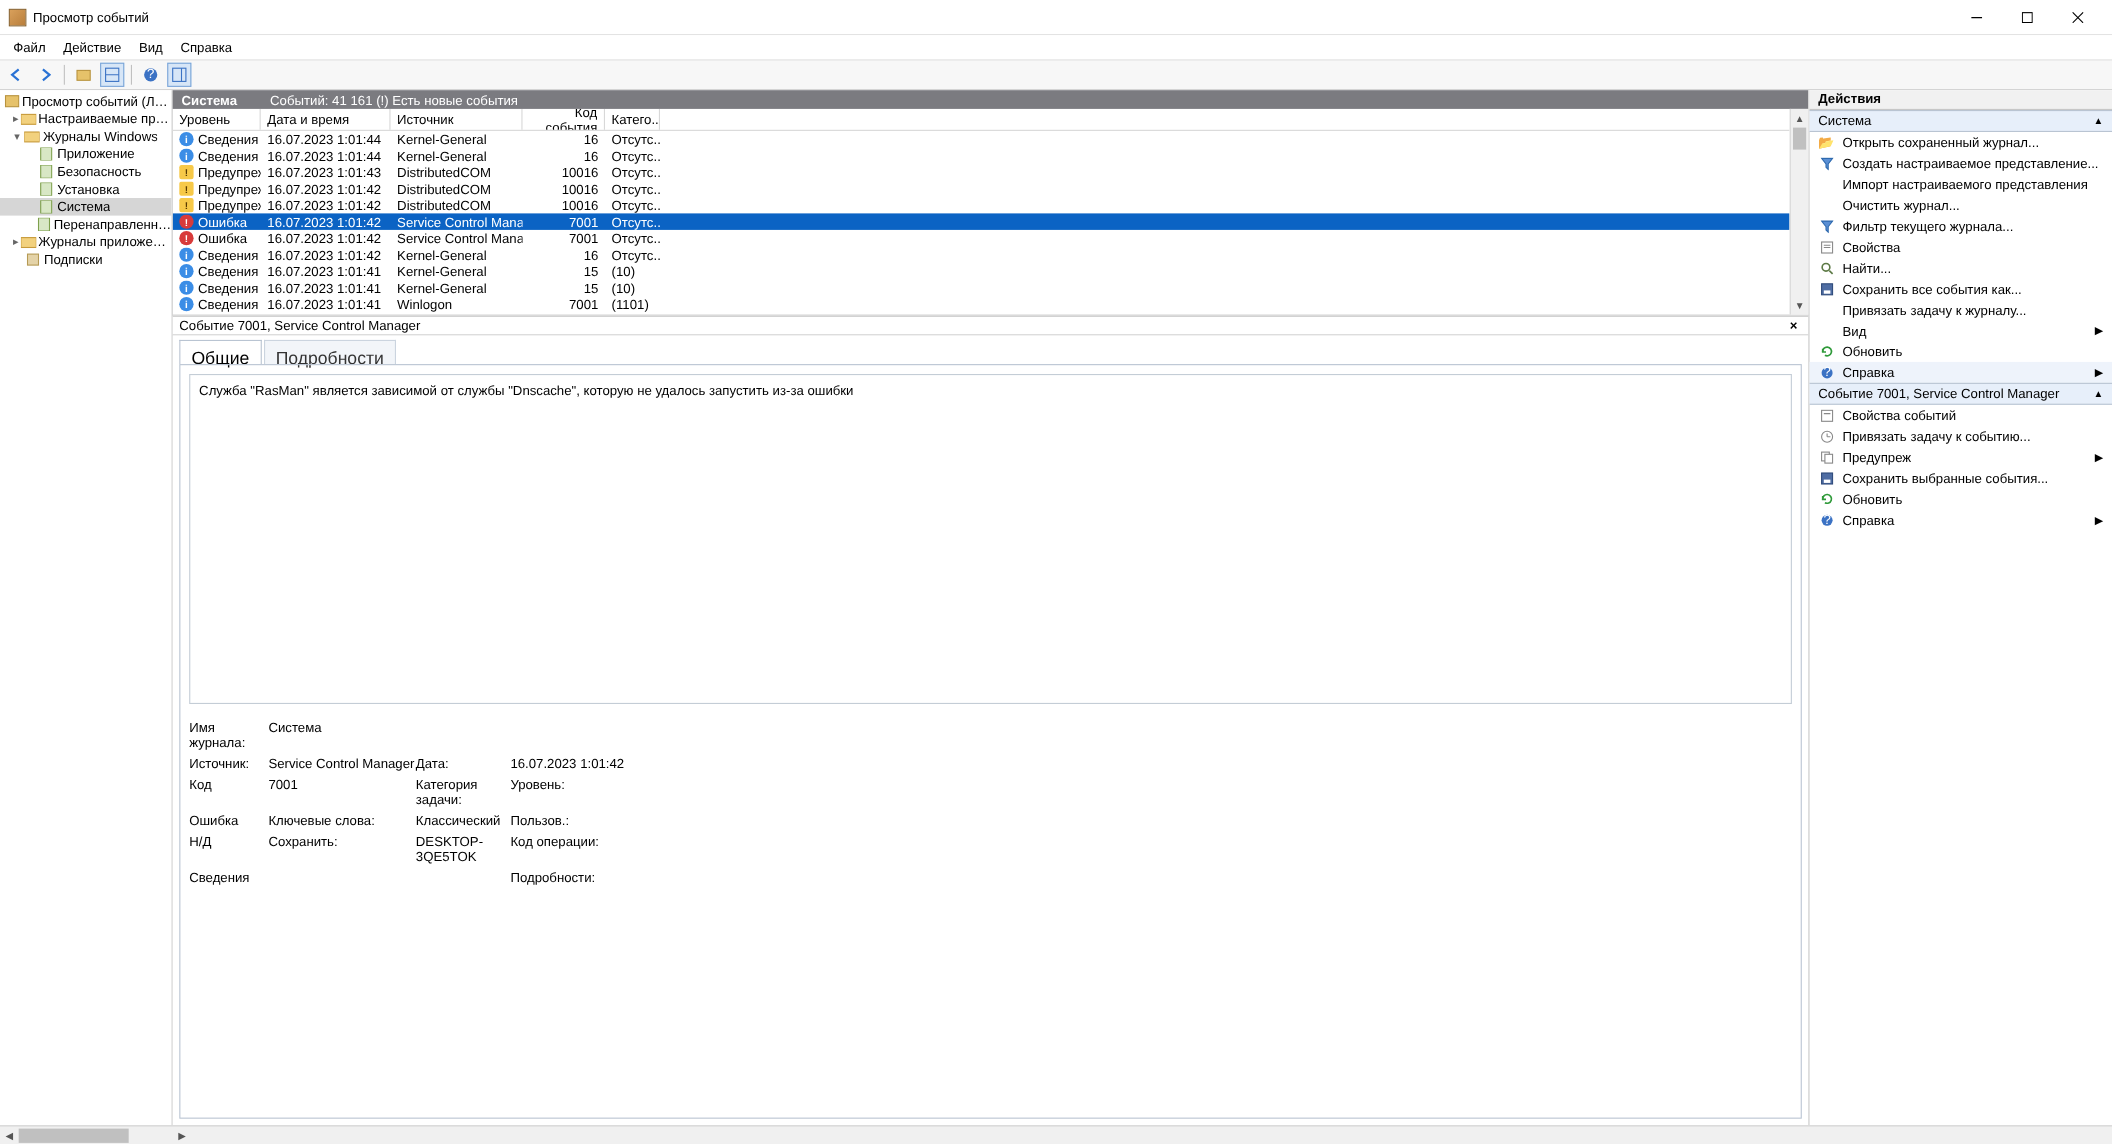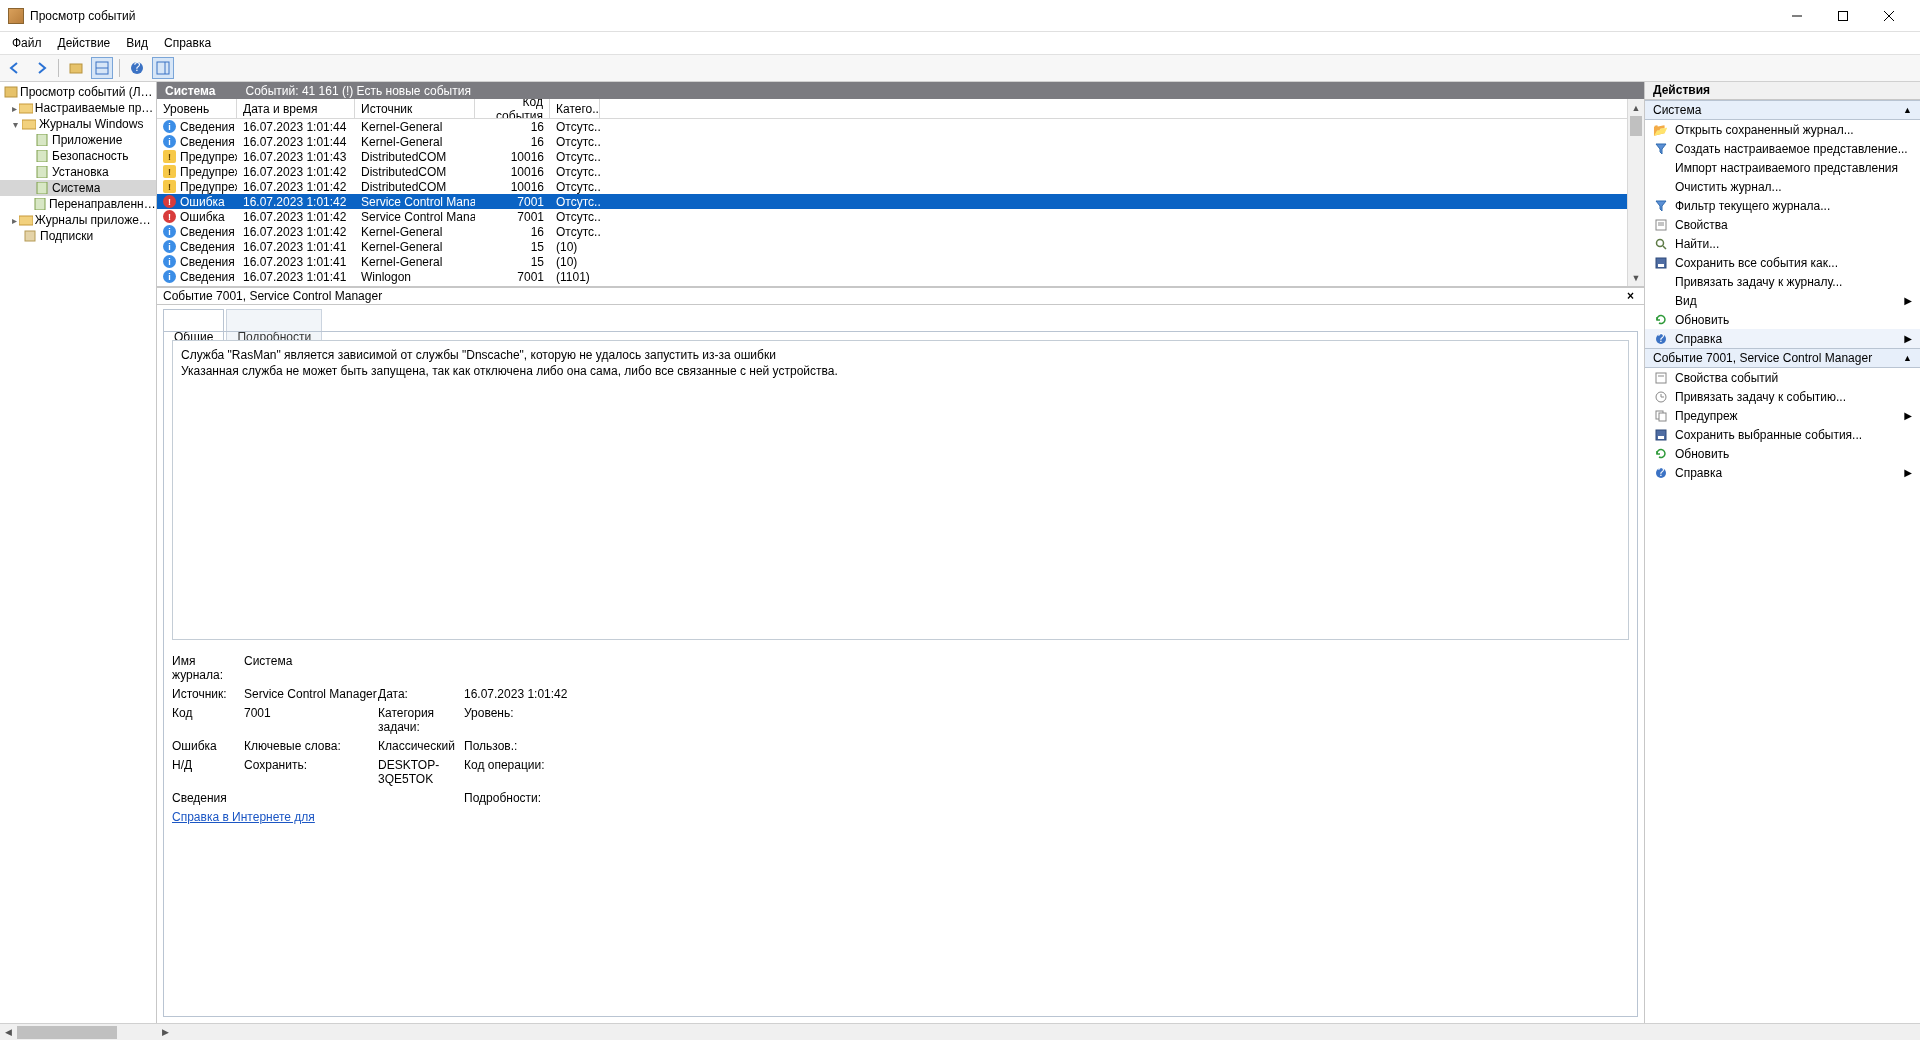--- a/index.html
+++ b/index.html
@@ -41,21 +41,21 @@
 .lvl-info { background: #3b8de6; }
 .lvl-warn { background: #f7c948; color: #5a3b00; border-radius: 2px; }
 .lvl-err { background: #d83b3b; }
 .vscroll { width: 17px; background: #f0f0f0; border-left: 1px solid #d8d8d8; position: relative; }
 .vscroll .arrow { height: 17px; display: flex; align-items: center; justify-content: center; font-size: 9px; color: #555; }
 .vscroll .thumb { position: absolute; top: 17px; left: 2px; right: 2px; height: 20px; background: #c0c0c0; }
 .detail-caption { height: 18px; border-top: 1px solid #c7c7c7; border-bottom: 1px solid #c7c7c7; display: flex; align-items: center; padding: 0 6px; background: #fff; }
 .detail-caption .close { margin-left: auto; font-weight: bold; padding: 0 4px; }
 .detail-body { flex: 1; display: flex; flex-direction: column; background: #fff; padding: 4px 6px 6px 6px; min-height: 0; }
 .tabs { display: flex; height: 22px; }
-.tab { padding: 20px 10px; border: 1px solid #b9c4d2; border-bottom: none; background: #fff; margin-right: 2px; font-size: 12px; }
+.tab { padding: 8px 10px; border: 1px solid #b9c4d2; border-bottom: none; background: #fff; margin-right: 2px; font-size: 16px; }
 .tab.inactive { background: #f2f5f9; border-color: #cbd4df; color: #333; }
 .tab-content { flex: 1; border: 1px solid #b9c4d2; padding: 8px; display: flex; flex-direction: column; min-height: 0; }
 .msg-box { border: 1px solid #c4cdd6; background: #fff; padding: 6px 8px; height: 300px; font-size: 12px; line-height: 1.35; }
 .props { margin-top: 14px; display: grid; grid-template-columns: 72px 134px 86px 1fr; row-gap: 5px; column-gap: 0; font-size: 12px; }
 .props .lbl { color: #000; }
 .props a { color: #1b56c4; text-decoration: underline; }
 .actions-pane { width: 276px; border-left: 1px solid #c7c7c7; background: #fff; display: flex; flex-direction: column; }
 .actions-title { height: 18px; background: #f1f1f1; border-bottom: 1px solid #c7c7c7; padding: 1px 8px; font-weight: 600; font-size: 12px; }
 .actions-group-hdr { background: #e7effa; border-top: 1px solid #b9c4d2; border-bottom: 1px solid #b9c4d2; padding: 2px 8px; font-size: 12px; display: flex; align-items: center; }
 .actions-group-hdr .chev { margin-left: auto; font-size: 9px; }
@@ -369,21 +369,20 @@
     </div>
 
     <div class="detail-body">
       <div class="tabs">
         <div class="tab">Общие</div>
         <div class="tab inactive">Подробности</div>
       </div>
       <div class="tab-content">
         <div class="msg-box">
           <div>Служба "RasMan" является зависимой от службы "Dnscache", которую не удалось запустить из-за ошибки</div>
-          <div>Указанная служба не может быть запущена, так как отключена либо она сама, либо все связанные с ней устройства.</div>
         </div>
         <div class="props">
           <span class="lbl">Имя журнала:</span>
           <span style="grid-column: span 3;">Система</span>
 
           <span class="lbl">Источник:</span>
           <span>Service Control Manager</span>
           <span class="lbl">Дата:</span>
           <span>16.07.2023 1:01:42</span>
 
@@ -398,21 +397,20 @@
 
           <span class="lbl">Пользов.:</span>
           <span>Н/Д</span>
           <span class="lbl">Сохранить:</span>
           <span>DESKTOP-3QE5TOK</span>
 
           <span class="lbl">Код операции:</span>
           <span style="grid-column: span 3;">Сведения</span>
 
           <span class="lbl">Подробности:</span>
-          <span style="grid-column: span 3;"><a href="#">Справка в Интернете для </a></span>
         </div>
       </div>
     </div>
   </div>
 
   <div class="actions-pane">
     <div class="actions-title">Действия</div>
 
     <div class="actions-group-hdr">
       <span>Система</span>

